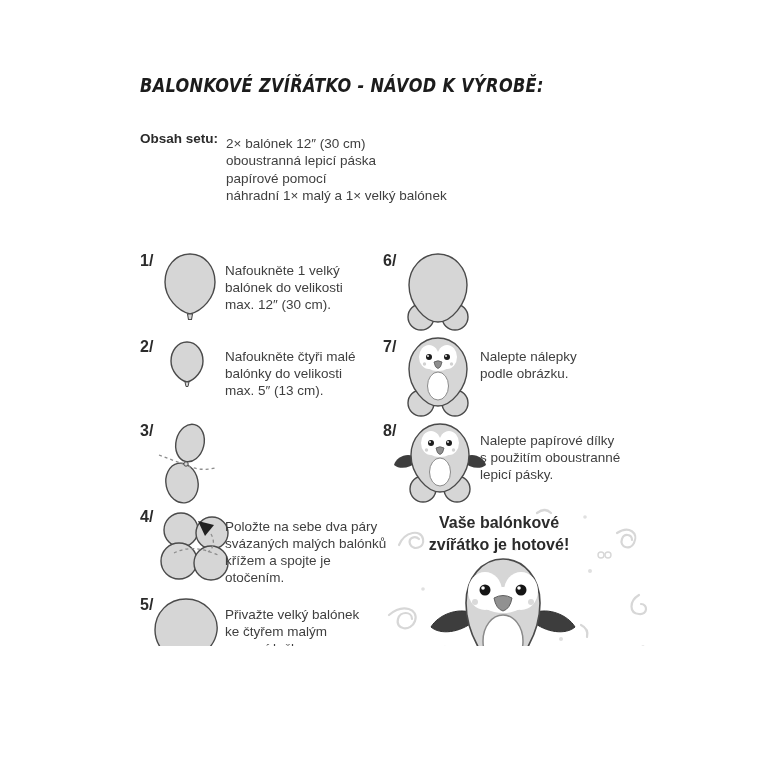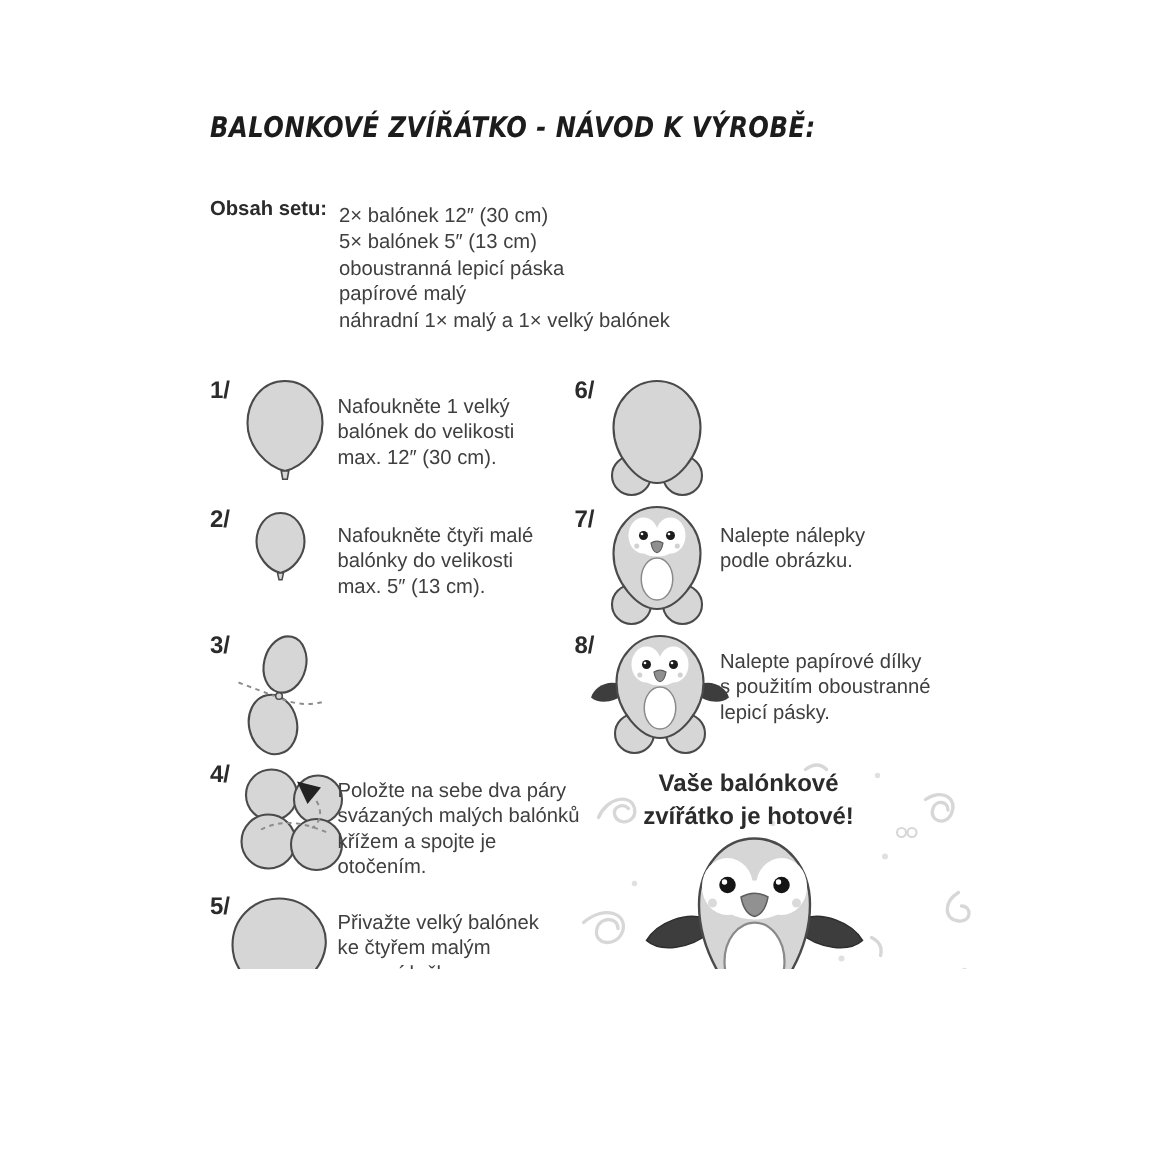--- a/index.html
+++ b/index.html
@@ -40,23 +40,22 @@
 </head>
 <body>
 
 <div class="page">
 
   <h1 class="title">BALONKOVÉ ZVÍŘÁTKO - NÁVOD K VÝROBĚ:</h1>
 
   <div class="contents-label">Obsah setu:</div>
   <ul class="contents-list">
     <li>2× balónek 12″ (30 cm)</li>
-    <li>5× balónek 5″ (13 cm)</li>
     <li>oboustranná lepicí páska</li>
-    <li>papírové malý</li>
+    <li>papírové pomocí</li>
     <li>náhradní 1× malý a 1× velký balónek</li>
   </ul>
 
   <div class="step" style="left:140px; top:250px;">
     <div class="step-number">1/</div>
     <div class="illo" style="left:22px; top:2px;">
       <svg width="56" height="74" viewBox="0 0 56 74">
         <path d="M28 2 C 13 2 3 15 3 30 C 3 46 16 59 28 62 C 40 59 53 46 53 30 C 53 15 43 2 28 2 Z" fill="#d6d6d6" stroke="#4a4a4a" stroke-width="1.4"></path>
         <path d="M25.5 62 L30.5 62 L29.5 67.5 L26.5 67.5 Z" fill="#d6d6d6" stroke="#4a4a4a" stroke-width="1.1"></path>
       </svg>

